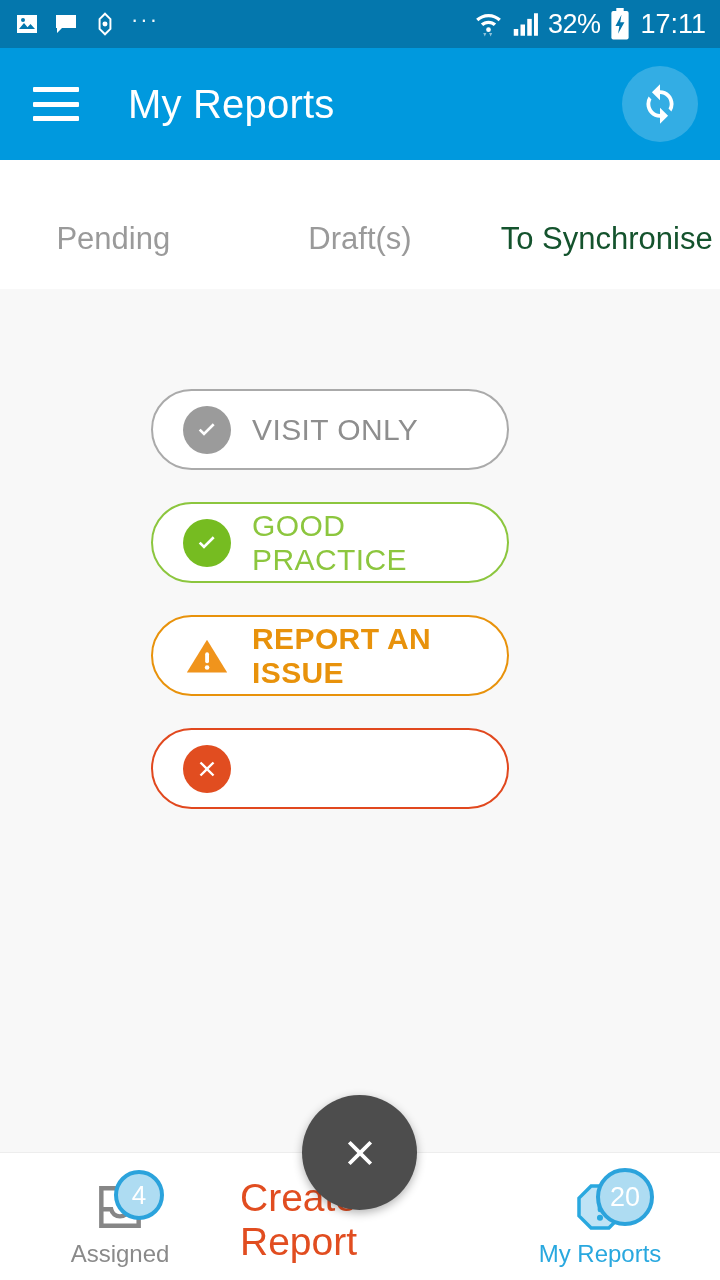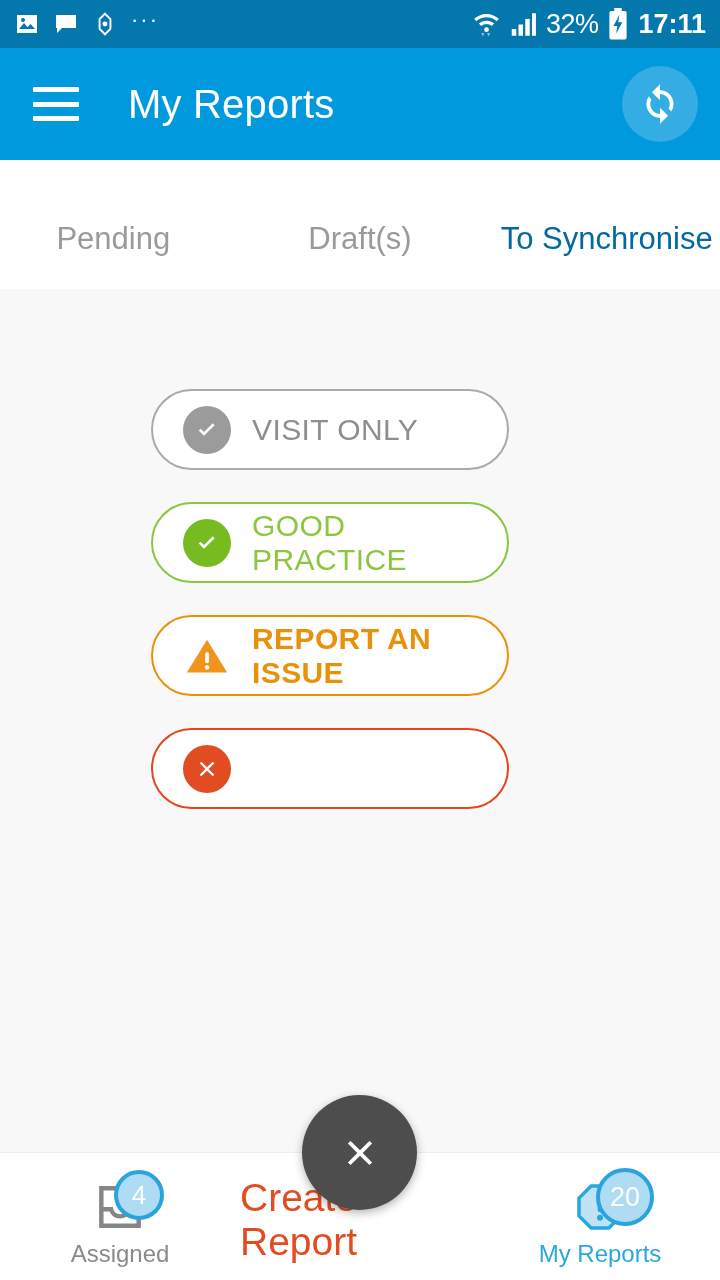--- a/index.html
+++ b/index.html
@@ -15,21 +15,21 @@
   .statusbar {
     position:absolute; top:0; left:0; width:720px; height:48px;
     background:#0477AD; display:flex; align-items:center;
     padding:0 14px; color:#ffffff;
   }
   .sb-left { display:flex; align-items:center; gap:13px; }
   .sb-right { margin-left:auto; display:flex; align-items:center; gap:9px; }
   .sb-dots { font-size:22px; letter-spacing:2px; line-height:10px;
              color:#ffffff; opacity:.95; padding-bottom:8px; }
   .sb-pct { font-size:27px; font-weight:400; letter-spacing:-.5px; }
-  .sb-time { font-size:27px; font-weight:700; letter-spacing:0px; }
+  .sb-time { font-size:27px; font-weight:400; letter-spacing:0px; }
 
   
   .appbar {
     position:absolute; top:48px; left:0; width:720px; height:112px;
     background:#0099DE; display:flex; align-items:center;
   }
   .hamburger { width:46px; height:34px; margin-left:33px;
                display:flex; flex-direction:column; justify-content:space-between;
                cursor:pointer; }
   .hamburger i { display:block; height:5px; background:#fff; border-radius:1px; }
@@ -38,21 +38,21 @@
               border-radius:50%; background:rgba(255,255,255,.20);
               display:flex; align-items:center; justify-content:center; cursor:pointer; }
 
   
   .tabbar { position:absolute; top:160px; left:0; width:720px; height:160px;
             background:#ffffff; display:flex; align-items:stretch;
             border-bottom:1px solid #E3E3E3;gap:20px; }
   .tab { flex:1 1 0; display:flex; align-items:center; justify-content:center;
          text-align:center; position:relative; cursor:pointer; padding:0 4px; }
   .tab span { font-size:31px; color:#9A9A9A; font-weight:400; line-height:1.18; }
-  .tab.active span { color:#0369a1; }
+  .tab.active span { color:#14532d; }
   .tab.active::after { content:""; position:absolute; left:0; right:0; bottom:0;
                        height:9px; background:#E84E1B; }
 
   
   .content { position:absolute; top:289px; left:0; width:720px; height:863px;
              background:#F8F8F8; }
 
   
   .actions { position:absolute; left:0; width:660px; top:389px;
              display:flex; flex-direction:column; align-items:center; gap:32px; }

